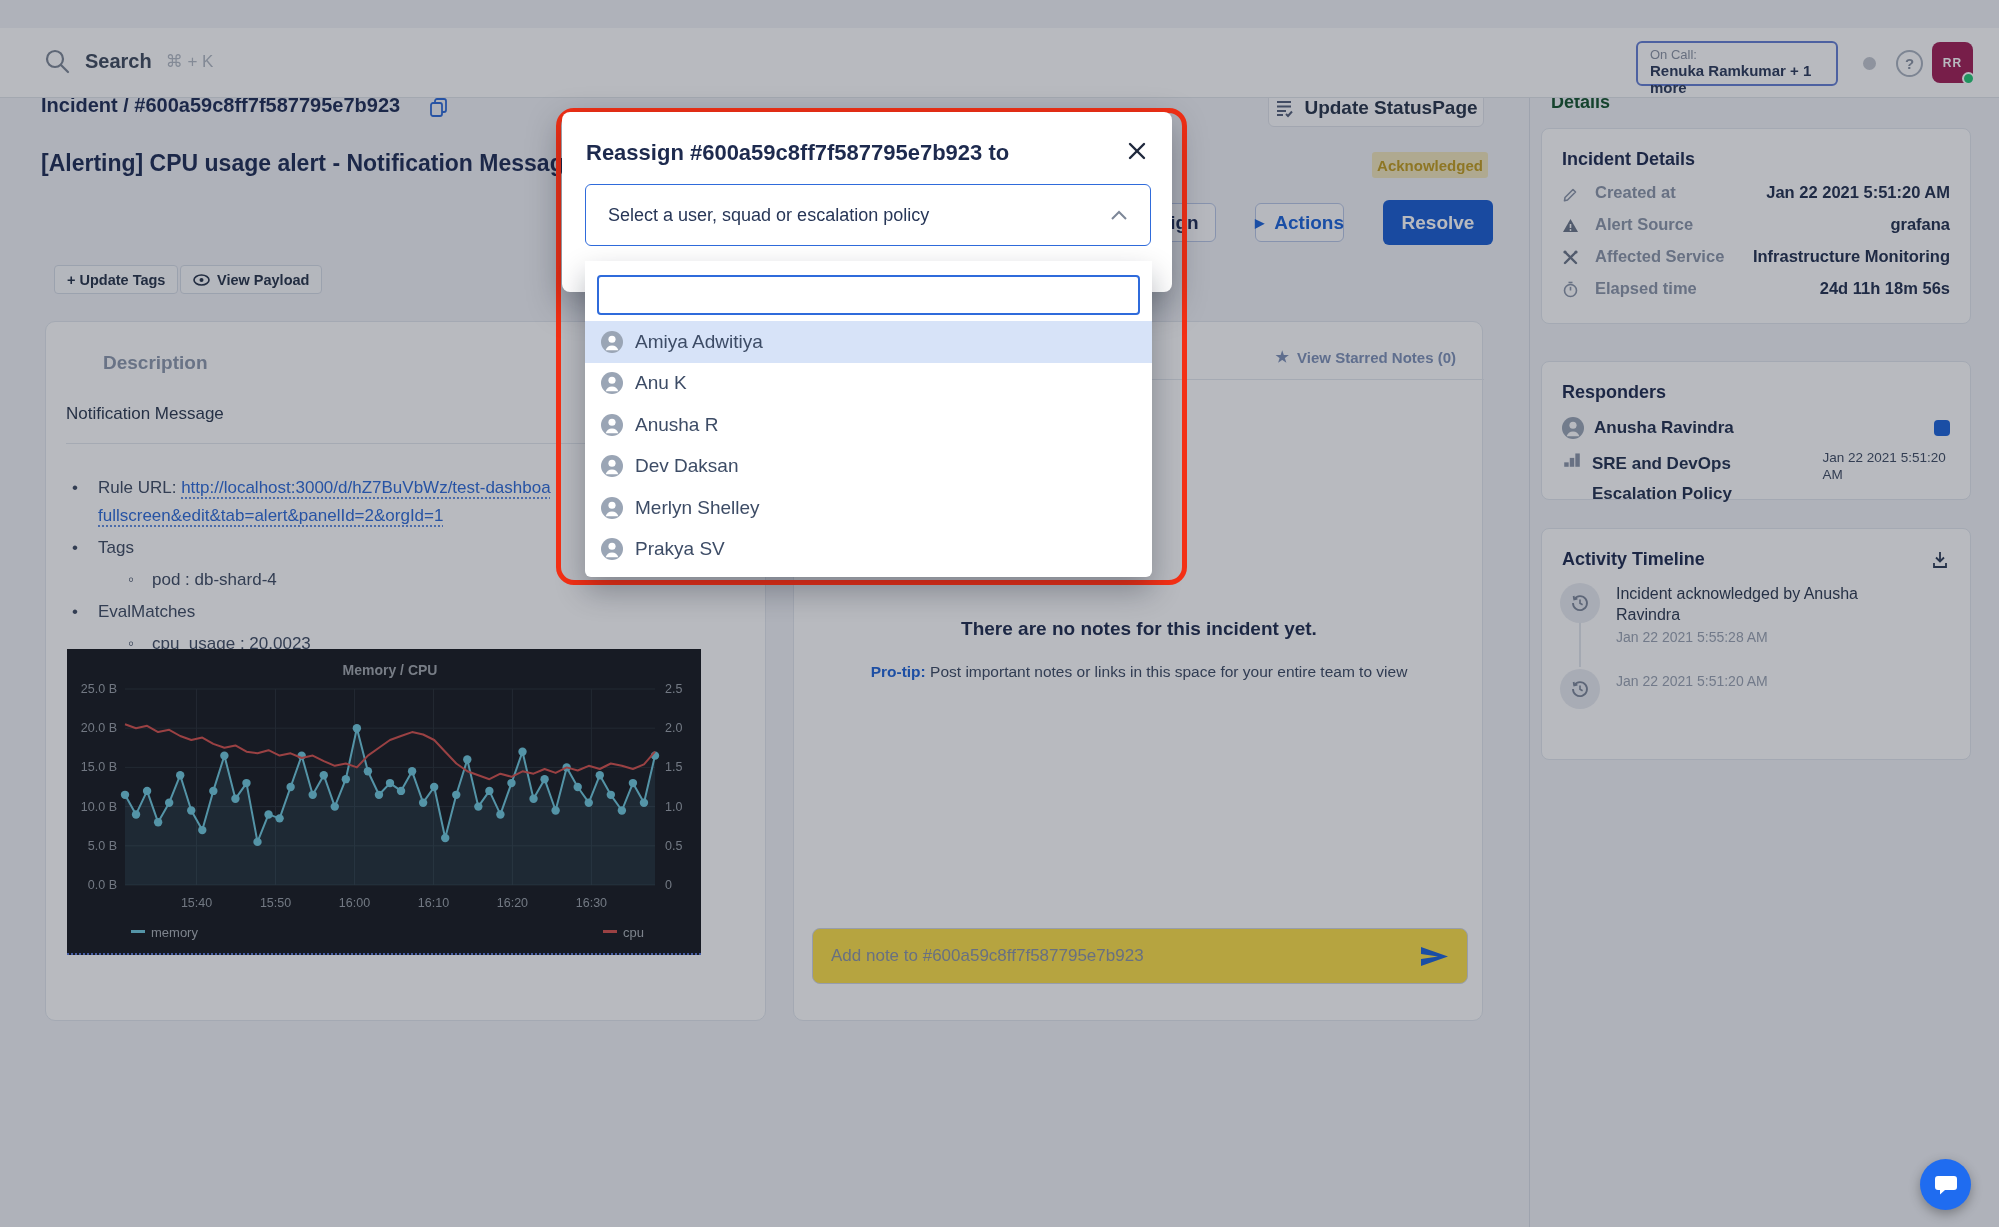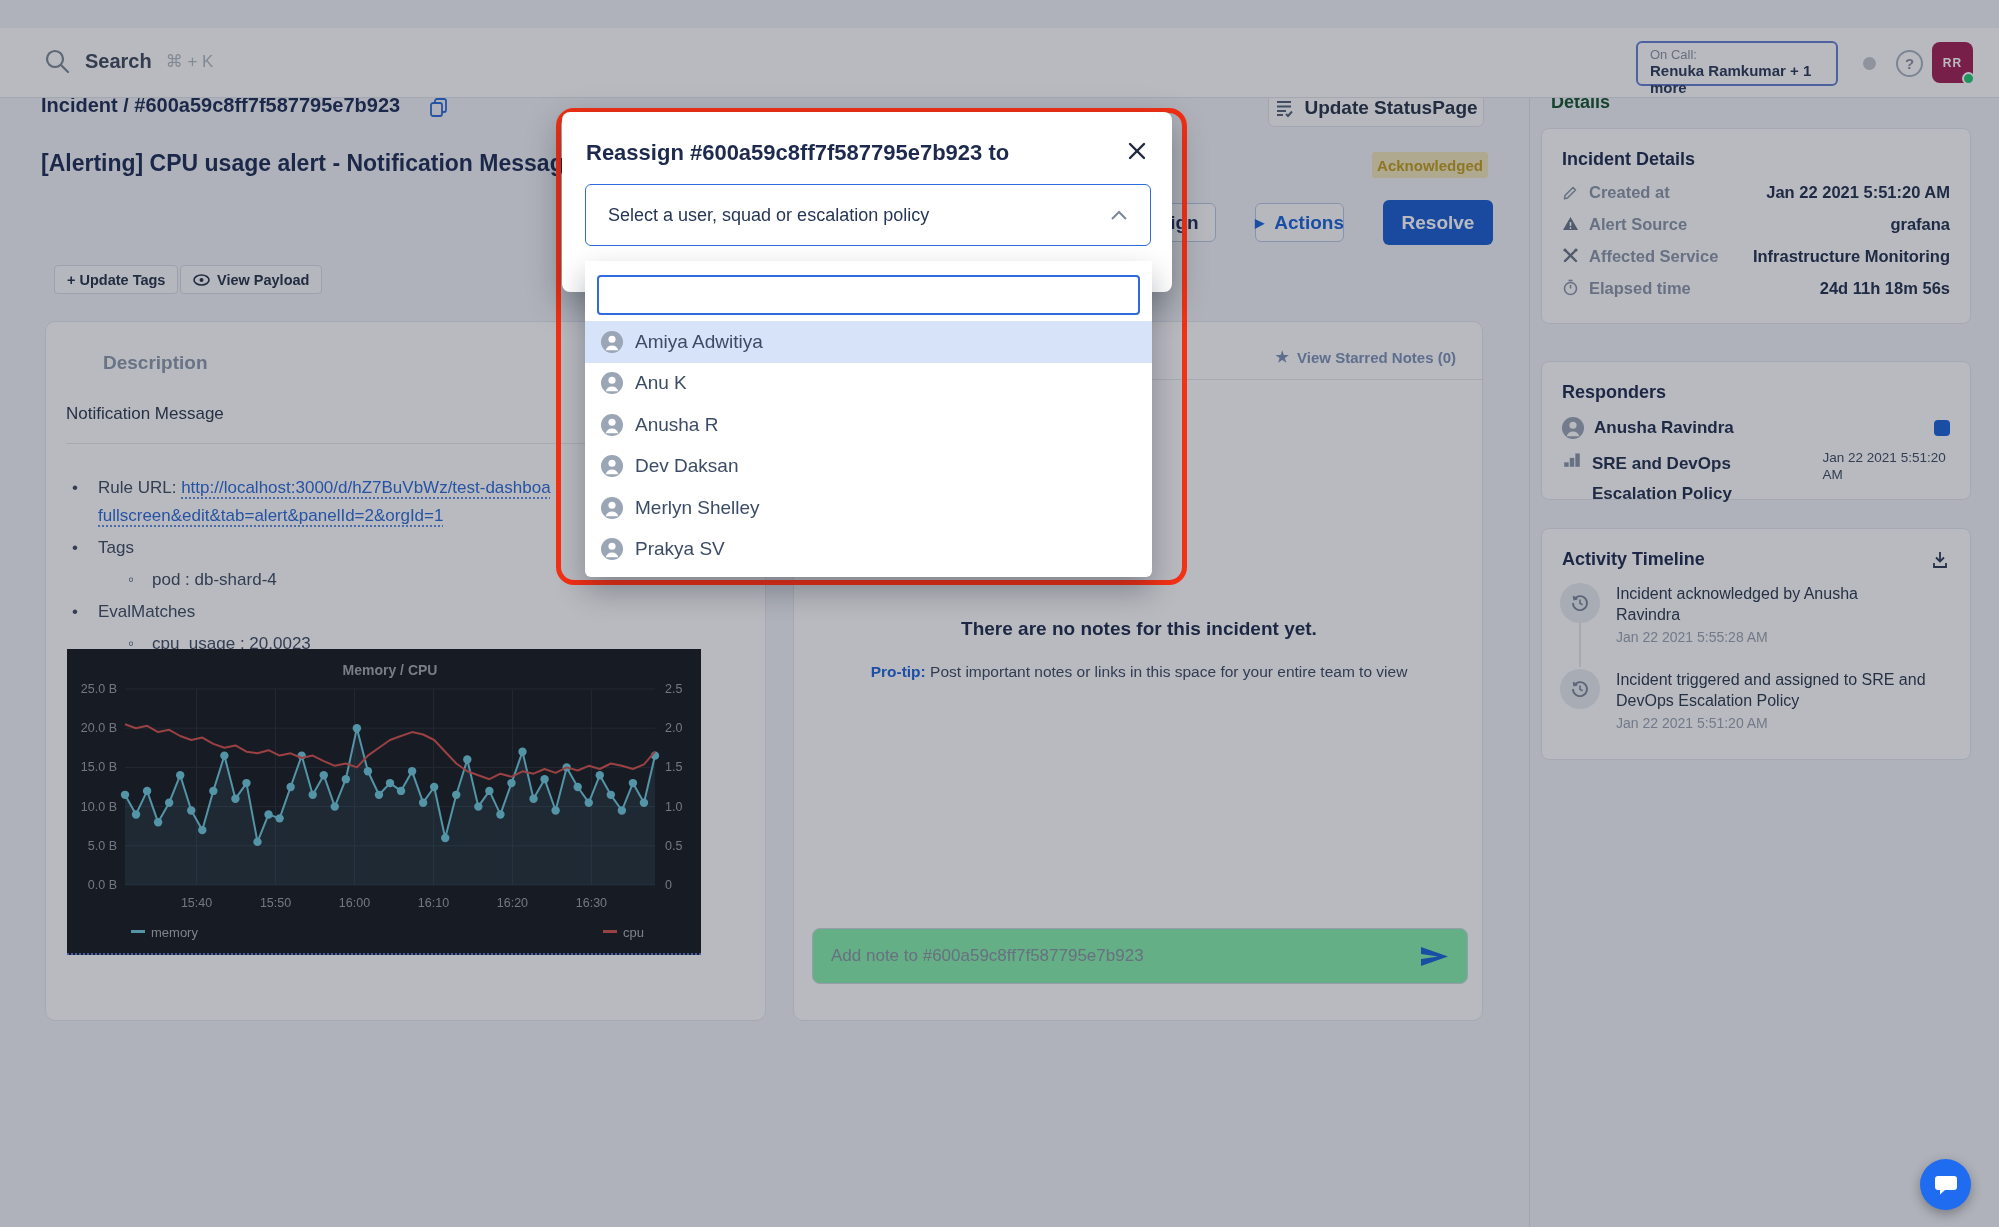--- a/index.html
+++ b/index.html
@@ -49,32 +49,32 @@
   .rule-link { color:#2e6bd8; text-decoration:underline dotted #2e6bd8; text-underline-offset:5px; }
   .chart-box { position:absolute; left:21px; top:327px; width:634px; height:306px; background:#161a1f; border-bottom:2px dotted #5b79d8; }
 
   
   .notes-card { left:793px; top:321px; width:690px; height:700px; }
   .starred-link { position:absolute; right:26px; top:26px; color:#7f92b8; font-weight:bold; font-size:15px; display:flex; gap:8px; align-items:center; }
   .notes-divider { position:absolute; left:0; top:57px; width:690px; height:1px; background:#e4e8ee; }
   .notes-empty-title { position:absolute; left:0; top:296px; width:690px; text-align:center; font-size:19px; font-weight:bold; color:#1e2b4d; }
   .notes-protip { position:absolute; left:0; top:341px; width:690px; text-align:center; font-size:15.5px; color:#3c4a63; }
   .protip-label { color:#1f64d8; font-weight:bold; }
-  .note-input-wrap { position:absolute; left:18px; top:606px; width:656px; height:56px; border:1px solid #cfd6e2; border-radius:8px; background:#86efac; display:flex; align-items:center; padding:0 18px; gap:12px; }
+  .note-input-wrap { position:absolute; left:18px; top:606px; width:656px; height:56px; border:1px solid #cfd6e2; border-radius:8px; background:#fde047; display:flex; align-items:center; padding:0 18px; gap:12px; }
   .note-input { flex:1; border:none; outline:none; font-size:17px; color:#5a6478; font-family:"Liberation Sans",sans-serif; background:transparent; }
   .note-input::placeholder { color:#8b94a6; opacity:1; }
 
   
   .sidebar { position:absolute; left:1529px; top:70px; width:470px; height:1157px; border-left:1px solid #d9dee6; }
   .sidebar-heading { position:absolute; left:21px; top:22px; font-size:18px; font-weight:bold; color:#14532d; }
   .side-card { position:absolute; left:11px; width:430px; background:#fff; border:1px solid #e2e7ee; border-radius:8px; padding:20px; }
   .details-card { top:58px; height:196px; }
   .side-card-title { font-size:18px; font-weight:bold; color:#1d2a4f; }
   .detail-row { display:flex; align-items:center; margin-top:13px; font-size:16.5px; }
-  .detail-label { color:#8b96a9; font-weight:bold; display:flex; align-items:flex-start; gap:10px; flex:1; }
+  .detail-label { color:#8b96a9; font-weight:bold; display:flex; align-items:flex-end; gap:16px; flex:1; }
   .detail-value { color:#22304f; font-weight:bold; text-align:right; }
   .responders-card { top:291px; height:139px; }
   .responder-row { display:flex; align-items:center; gap:10px; margin-top:14px; }
   .responder-name { font-size:17px; font-weight:bold; color:#22304f; flex:1; }
   .status-square { width:16px; height:16px; border-radius:4px; background:#1b63da; }
   .ep-row { display:flex; align-items:flex-start; gap:10px; margin-top:10px; }
   .ep-name { font-size:17px; font-weight:bold; color:#22304f; width:225px; line-height:30px; }
   .ep-date { font-size:13.5px; color:#3f4c63; width:130px; margin-left:auto; line-height:17px; }
   .activity-card { top:458px; height:232px; }
   .dl-icon { position:absolute; right:20px; top:20px; }
@@ -425,21 +425,20 @@
     </div>
     <div class="tl-item" style="top:140px;">
       <div class="tl-circle">
         <svg width="18" height="18" viewBox="0 0 18 18">
             <path d="M3.2 5.2 A7 7 0 1 1 2 9" fill="none" stroke="#7c8698" stroke-width="1.8"></path>
             <polyline points="2.6,2 3.2,5.4 6.4,4.6" fill="none" stroke="#7c8698" stroke-width="1.8"></polyline>
             <polyline points="9,5.5 9,9.3 11.6,10.8" fill="none" stroke="#7c8698" stroke-width="1.6"></polyline>
           </svg>
       </div>
       <div>
-        <div class="tl-text">Incident triggered and assigned to SRE and DevOps Escalation Policy</div>
         <div class="tl-date">Jan 22 2021 5:51:20 AM</div>
       </div>
     </div>
   </div>
 </div>
 
 <div class="dim-overlay"></div>
 
 <div class="red-ring"></div>
 

